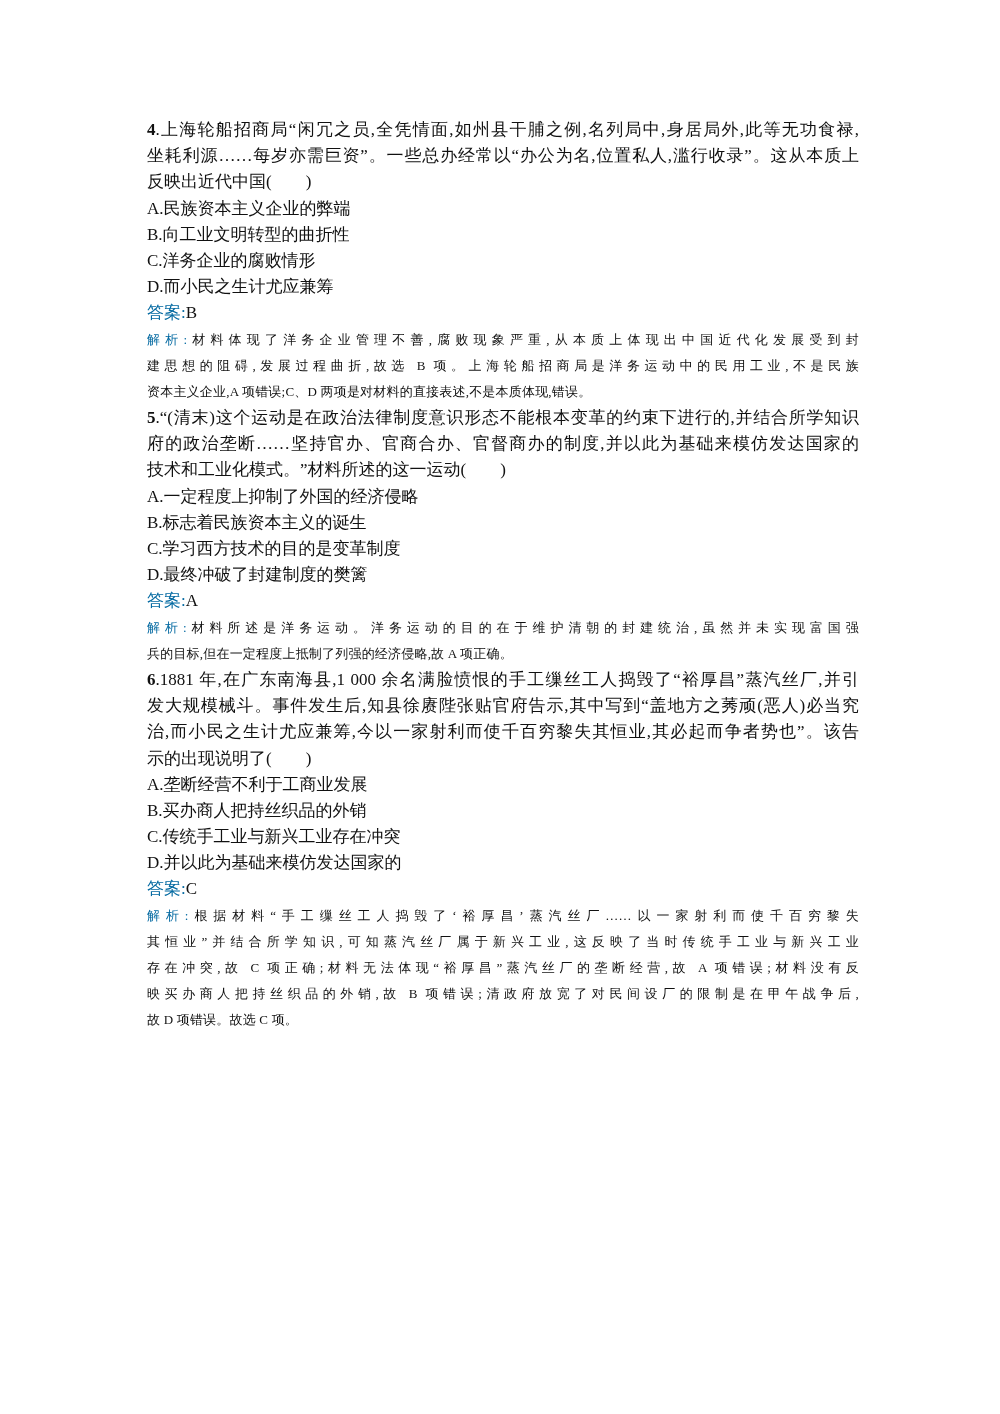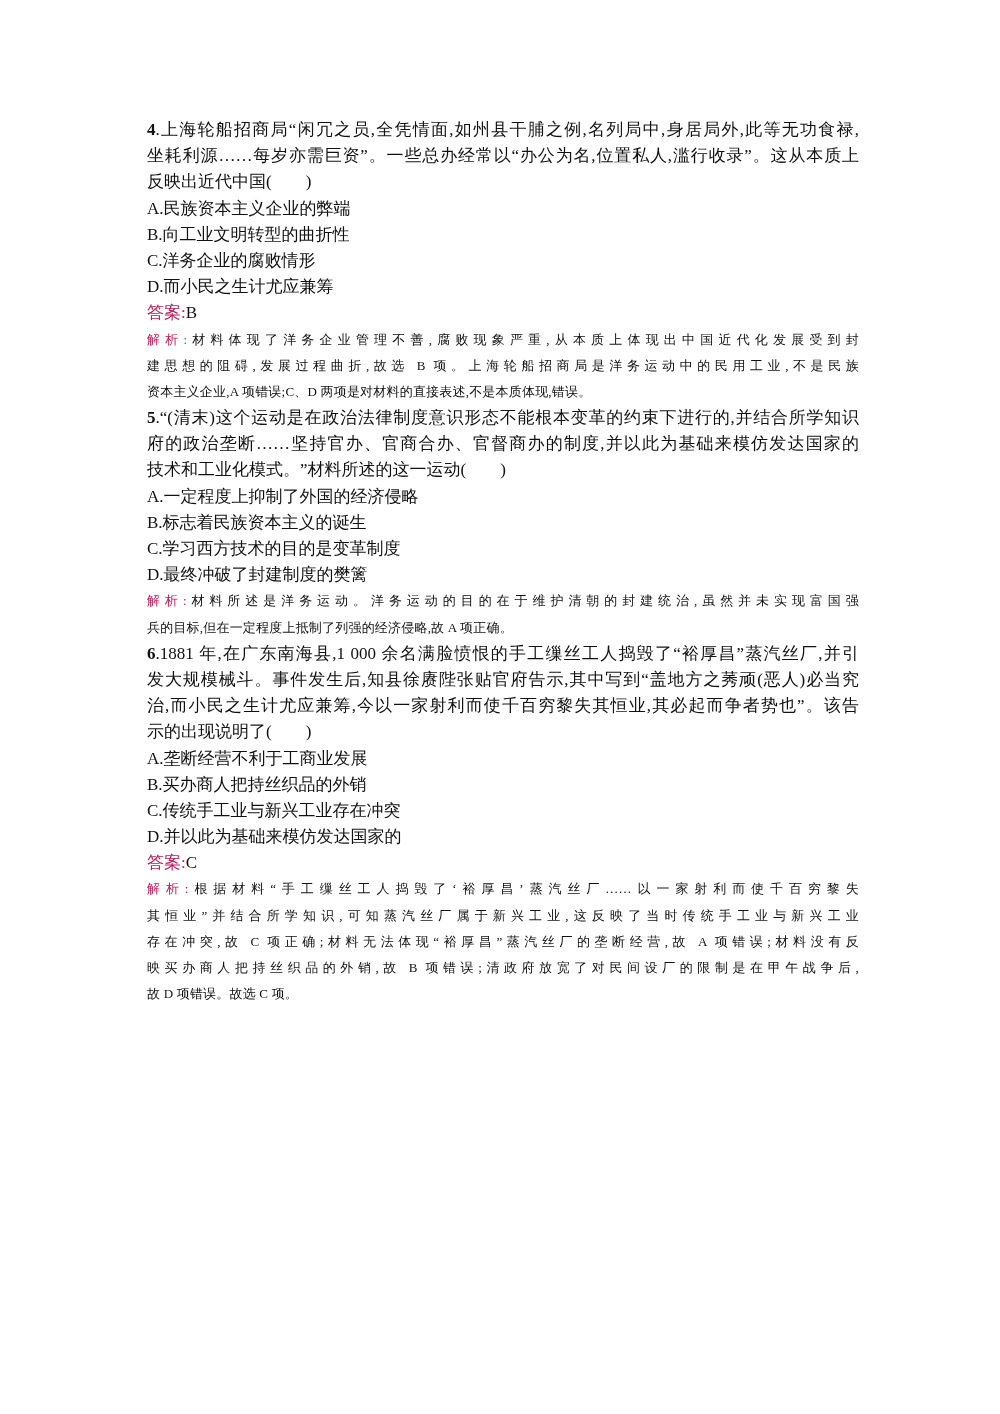--- a/index.html
+++ b/index.html
@@ -15,21 +15,21 @@
   }
   .line {
     height: 26.2px;
     line-height: 26.2px;
     white-space: nowrap;
     overflow: visible;
     font-family: Liberation Serif, serif;
   }
   .just { text-align: justify; text-align-last: justify; white-space: normal; }
   .qnum { font-weight: bold; }
-  .red { color: #be185d; }
+  .red { color: #0369a1; }
   .expl { font-size: 13px; letter-spacing: 0.2px; }
 </style>
 </head>
 <body>
 
 <div class="page">
 
   <div>
     <div class="line just"><span class="qnum">4</span><span>.上海轮船招商局“闲冗之员,全凭情面,如州县干脯之例,名列局中,身居局外,此等无功食禄,</span></div>
     <div class="line just">坐耗利源……每岁亦需巨资”。一些总办经常以“办公为名,位置私人,滥行收录”。这从本质上</div>
@@ -45,20 +45,21 @@
   </div>
 
   <div>
     <div class="line just"><span class="qnum">5</span><span>.“(清末)这个运动是在政治法律制度意识形态不能根本变革的约束下进行的,并结合所学知识</span></div>
     <div class="line just">府的政治垄断……坚持官办、官商合办、官督商办的制度,并以此为基础来模仿发达国家的</div>
     <div class="line">技术和工业化模式。”材料所述的这一运动(　　)</div>
     <div class="line">A.一定程度上抑制了外国的经济侵略</div>
     <div class="line">B.标志着民族资本主义的诞生</div>
     <div class="line">C.学习西方技术的目的是变革制度</div>
     <div class="line">D.最终冲破了封建制度的樊篱</div>
+    <div class="line"><span class="red">答案:</span><span>A</span></div>
     <div class="line just expl"><span class="red">解析:</span><span>材料所述是洋务运动。洋务运动的目的在于维护清朝的封建统治,虽然并未实现富国强</span></div>
     <div class="line expl">兵的目标,但在一定程度上抵制了列强的经济侵略,故 A 项正确。</div>
   </div>
 
   <div>
     <div class="line just"><span class="qnum">6</span><span>.1881 年,在广东南海县,1 000 余名满脸愤恨的手工缫丝工人捣毁了“裕厚昌”蒸汽丝厂,并引</span></div>
     <div class="line just">发大规模械斗。事件发生后,知县徐赓陛张贴官府告示,其中写到“盖地方之莠顽(恶人)必当究</div>
     <div class="line just">治,而小民之生计尤应兼筹,今以一家射利而使千百穷黎失其恒业,其必起而争者势也”。该告</div>
     <div class="line">示的出现说明了(　　)</div>
     <div class="line">A.垄断经营不利于工商业发展</div>

